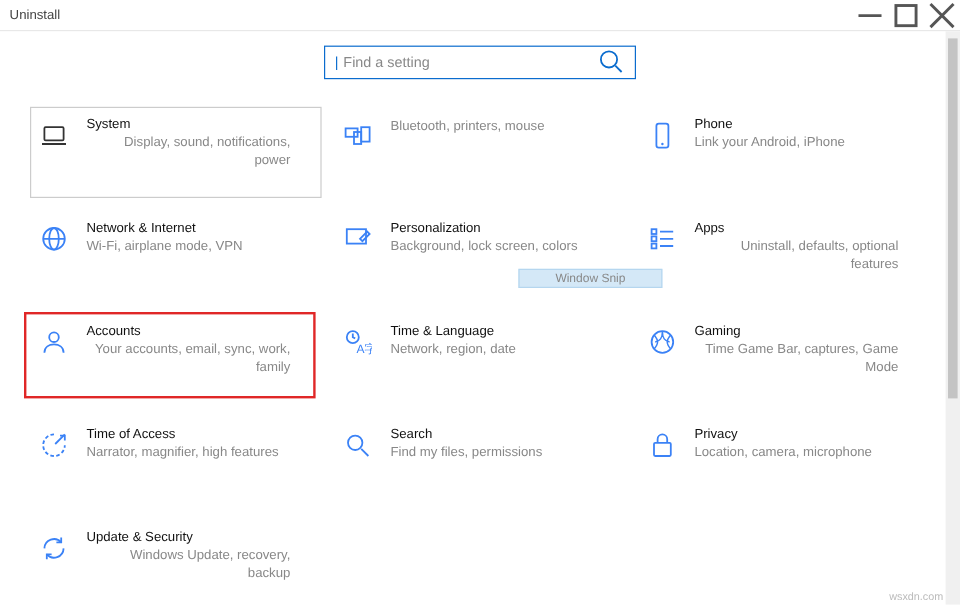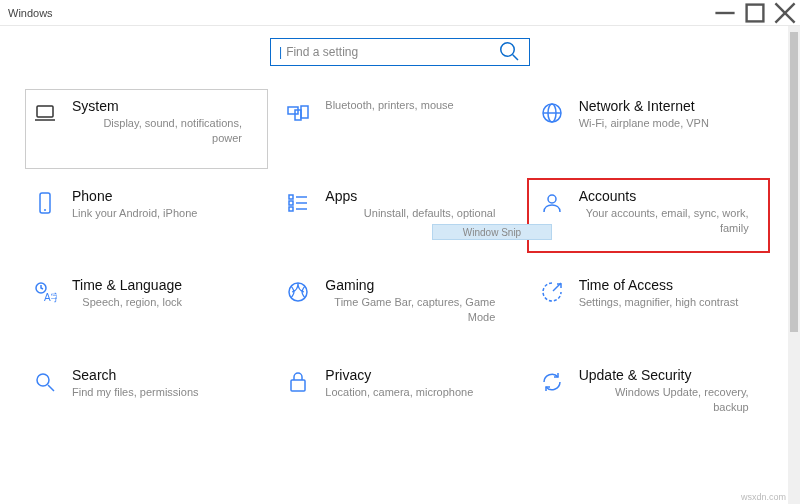--- a/index.html
+++ b/index.html
@@ -81,21 +81,21 @@
       flex: 0 0 26px;
       margin-right: 14px;
       margin-top: 2px;
       display: flex;
       align-items: center;
       justify-content: center;
       color: #3b82f6;
     }
     .tile.selected .icon { color: #333; }
     .tile .text .title {
-      font-size: 14px;
+      font-size: 11px;
       color: #111;
       margin-bottom: 2px;
     }
     .tile .text .desc {
       font-size: 11px;
       color: #888;
       line-height: 1.35;
       max-width: 170px;
       text-align: right;
     }
@@ -147,21 +147,21 @@
       font-size: 9px;
       color: #bbb;
       text-align: center;
     }
     svg { width: 24px; height: 24px; }
   </style>
 </head>
 <body>
 
 <div class="titlebar">
-  <span class="title">Windows</span>
+  <span class="title">Uninstall</span>
   <div class="window-controls">
     <div class="btn">
       <svg viewBox="0 0 10 10" width="10" height="10">
           <line x1="1" y1="5" x2="9" y2="5" stroke="#555" stroke-width="1"></line>
         </svg>
     </div>
     <div class="btn">
       <svg viewBox="0 0 10 10" width="10" height="10">
           <rect x="1.5" y="1.5" width="7" height="7" fill="none" stroke="#555" stroke-width="1"></rect>
         </svg>
@@ -211,44 +211,56 @@
         </svg>
     </div>
     <div class="text">
       <div class="desc">Bluetooth, printers, mouse</div>
     </div>
   </div>
 
   <div class="tile">
     <div class="icon">
       <svg viewBox="0 0 24 24">
+          <rect x="7" y="2" width="10" height="20" rx="2" fill="none" stroke="currentColor" stroke-width="1.5"></rect>
+          <circle cx="12" cy="19" r="1" fill="currentColor"></circle>
+        </svg>
+    </div>
+    <div class="text">
+      <div class="title">Phone</div>
+      <div class="desc">Link your Android, iPhone</div>
+    </div>
+  </div>
+
+  <div class="tile">
+    <div class="icon">
+      <svg viewBox="0 0 24 24">
           <circle cx="12" cy="12" r="9" fill="none" stroke="currentColor" stroke-width="1.5"></circle>
           <ellipse cx="12" cy="12" rx="4" ry="9" fill="none" stroke="currentColor" stroke-width="1.5"></ellipse>
           <line x1="3" y1="12" x2="21" y2="12" stroke="currentColor" stroke-width="1.5"></line>
         </svg>
     </div>
     <div class="text">
       <div class="title">Network &amp; Internet</div>
       <div class="desc">Wi-Fi, airplane mode, VPN</div>
     </div>
   </div>
 
   <div class="tile">
     <div class="icon">
       <svg viewBox="0 0 24 24">
-          <rect x="7" y="2" width="10" height="20" rx="2" fill="none" stroke="currentColor" stroke-width="1.5"></rect>
-          <circle cx="12" cy="19" r="1" fill="currentColor"></circle>
-        </svg>
-    </div>
-    <div class="text">
-      <div class="title">Phone</div>
-      <div class="desc">Link your Android, iPhone</div>
-    </div>
-  </div>
-
+          <rect x="3" y="4" width="16" height="12" fill="none" stroke="currentColor" stroke-width="1.5"></rect>
+          <path d="M14 12 L20 6 L22 8 L16 14 Z" fill="none" stroke="currentColor" stroke-width="1.5"></path>
+        </svg>
+    </div>
+    <div class="text">
+      <div class="title">Personalization</div>
+      <div class="desc">Background, lock screen, colors</div>
+    </div>
+  </div>
 
   <div class="tile">
     <div class="icon">
       <svg viewBox="0 0 24 24">
           <rect x="3" y="4" width="4" height="4" fill="none" stroke="currentColor" stroke-width="1.5"></rect>
           <rect x="3" y="10" width="4" height="4" fill="none" stroke="currentColor" stroke-width="1.5"></rect>
           <rect x="3" y="16" width="4" height="4" fill="none" stroke="currentColor" stroke-width="1.5"></rect>
           <line x1="10" y1="6" x2="21" y2="6" stroke="currentColor" stroke-width="1.5"></line>
           <line x1="10" y1="12" x2="21" y2="12" stroke="currentColor" stroke-width="1.5"></line>
           <line x1="10" y1="18" x2="21" y2="18" stroke="currentColor" stroke-width="1.5"></line>
@@ -276,21 +288,21 @@
   <div class="tile">
     <div class="icon">
       <svg viewBox="0 0 24 24">
           <circle cx="8" cy="8" r="5" fill="none" stroke="currentColor" stroke-width="1.5"></circle>
           <path d="M8 5 L8 8 L10 9" stroke="currentColor" stroke-width="1.5" fill="none"></path>
           <text x="11" y="21" font-size="10" fill="currentColor">A字</text>
         </svg>
     </div>
     <div class="text">
       <div class="title">Time &amp; Language</div>
-      <div class="desc">Speech, region, lock</div>
+      <div class="desc">Network, region, date</div>
     </div>
   </div>
 
   <div class="tile">
     <div class="icon">
       <svg viewBox="0 0 24 24">
           <circle cx="12" cy="12" r="9" fill="none" stroke="currentColor" stroke-width="1.5"></circle>
           <path d="M5 6 C9 11 9 13 5 18 M19 6 C15 11 15 13 19 18 M12 3 C12 9 10 11 6 12 M12 3 C12 9 14 11 18 12" fill="none" stroke="currentColor" stroke-width="1.2"></path>
         </svg>
     </div>
@@ -303,21 +315,21 @@
   <div class="tile">
     <div class="icon">
       <svg viewBox="0 0 24 24">
           <path d="M12 3 A9 9 0 1 0 21 12" fill="none" stroke="currentColor" stroke-width="1.5" stroke-dasharray="3 2"></path>
           <path d="M17 4 L21 4 L21 8" fill="none" stroke="currentColor" stroke-width="1.5"></path>
           <path d="M13 11 L21 3" stroke="currentColor" stroke-width="1.5"></path>
         </svg>
     </div>
     <div class="text">
       <div class="title">Time of Access</div>
-      <div class="desc">Settings, magnifier, high contrast</div>
+      <div class="desc">Narrator, magnifier, high features</div>
     </div>
   </div>
 
   <div class="tile">
     <div class="icon">
       <svg viewBox="0 0 24 24">
           <circle cx="10" cy="10" r="6" fill="none" stroke="currentColor" stroke-width="1.5"></circle>
           <line x1="15" y1="15" x2="21" y2="21" stroke="currentColor" stroke-width="1.5"></line>
         </svg>
     </div>

